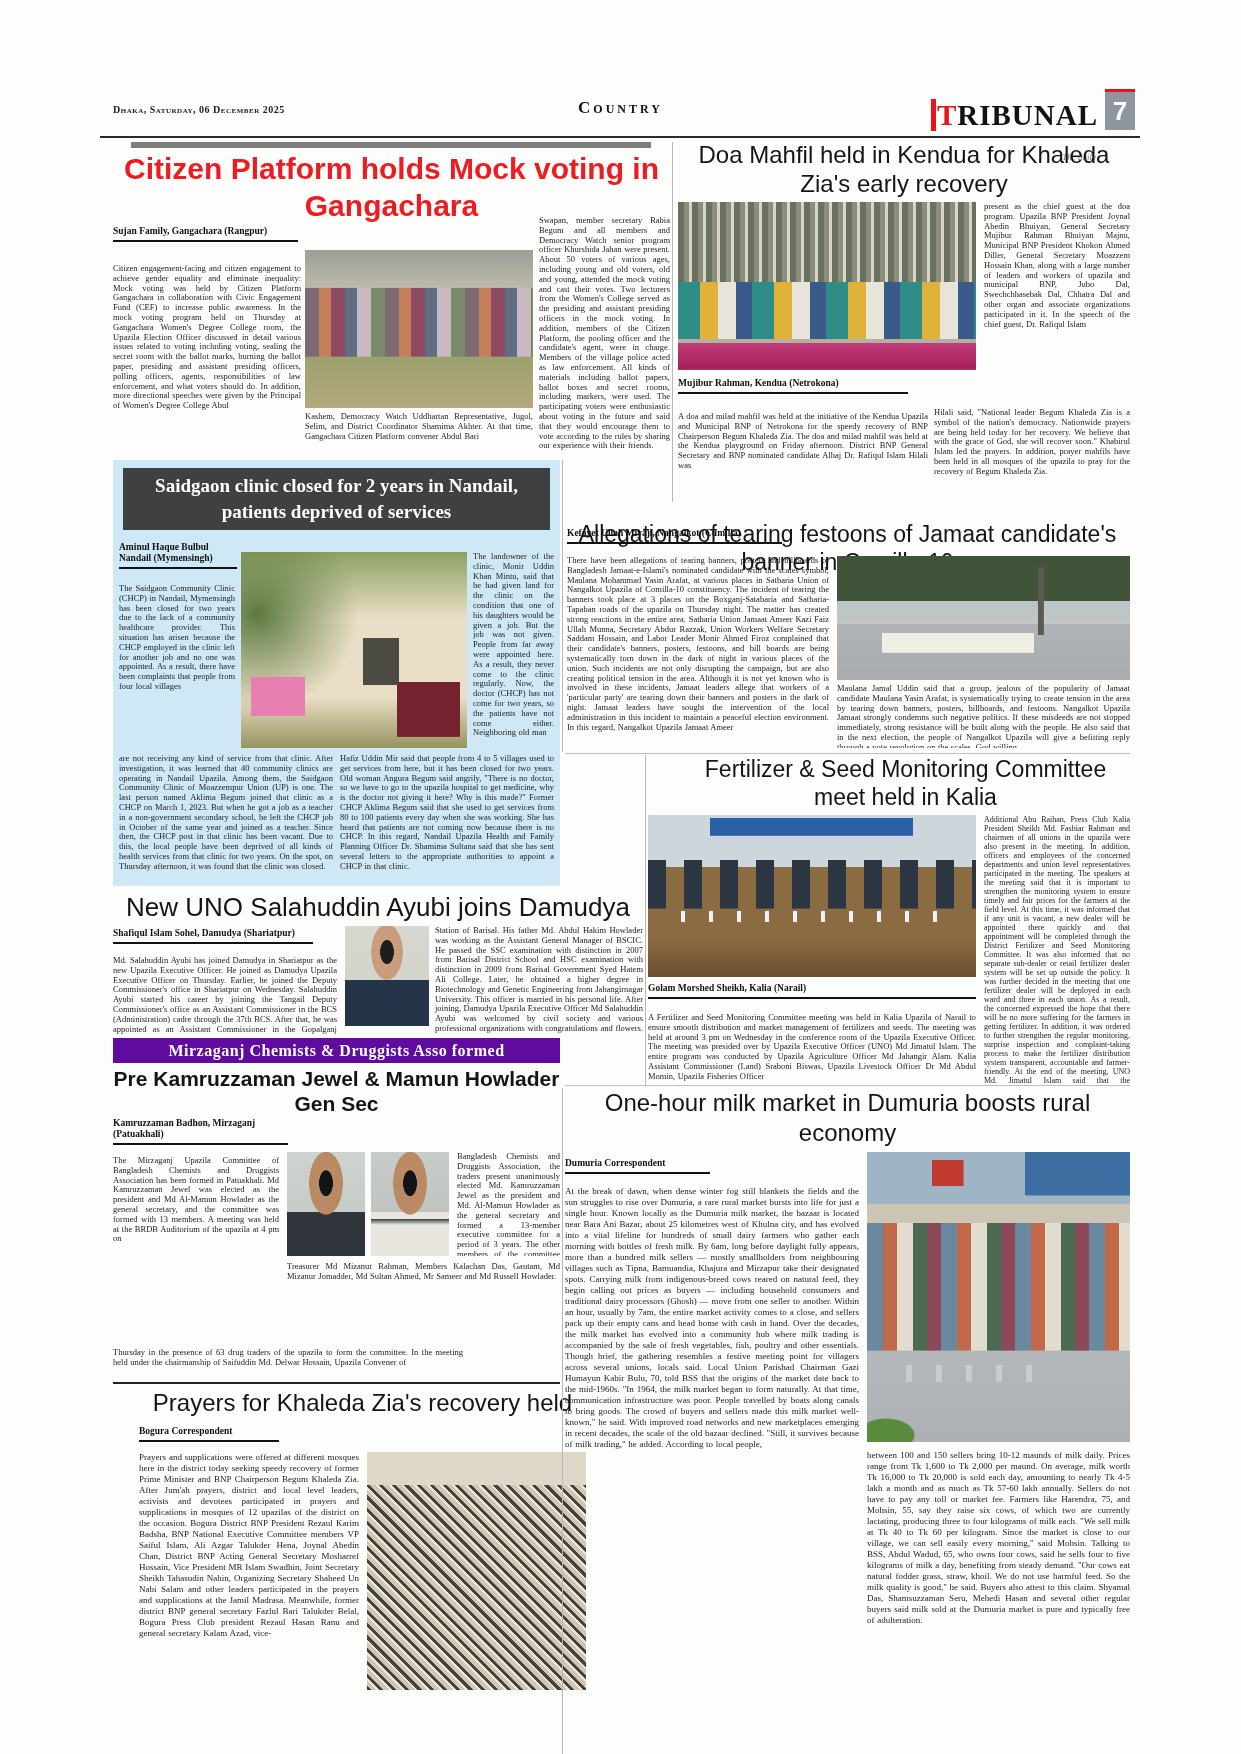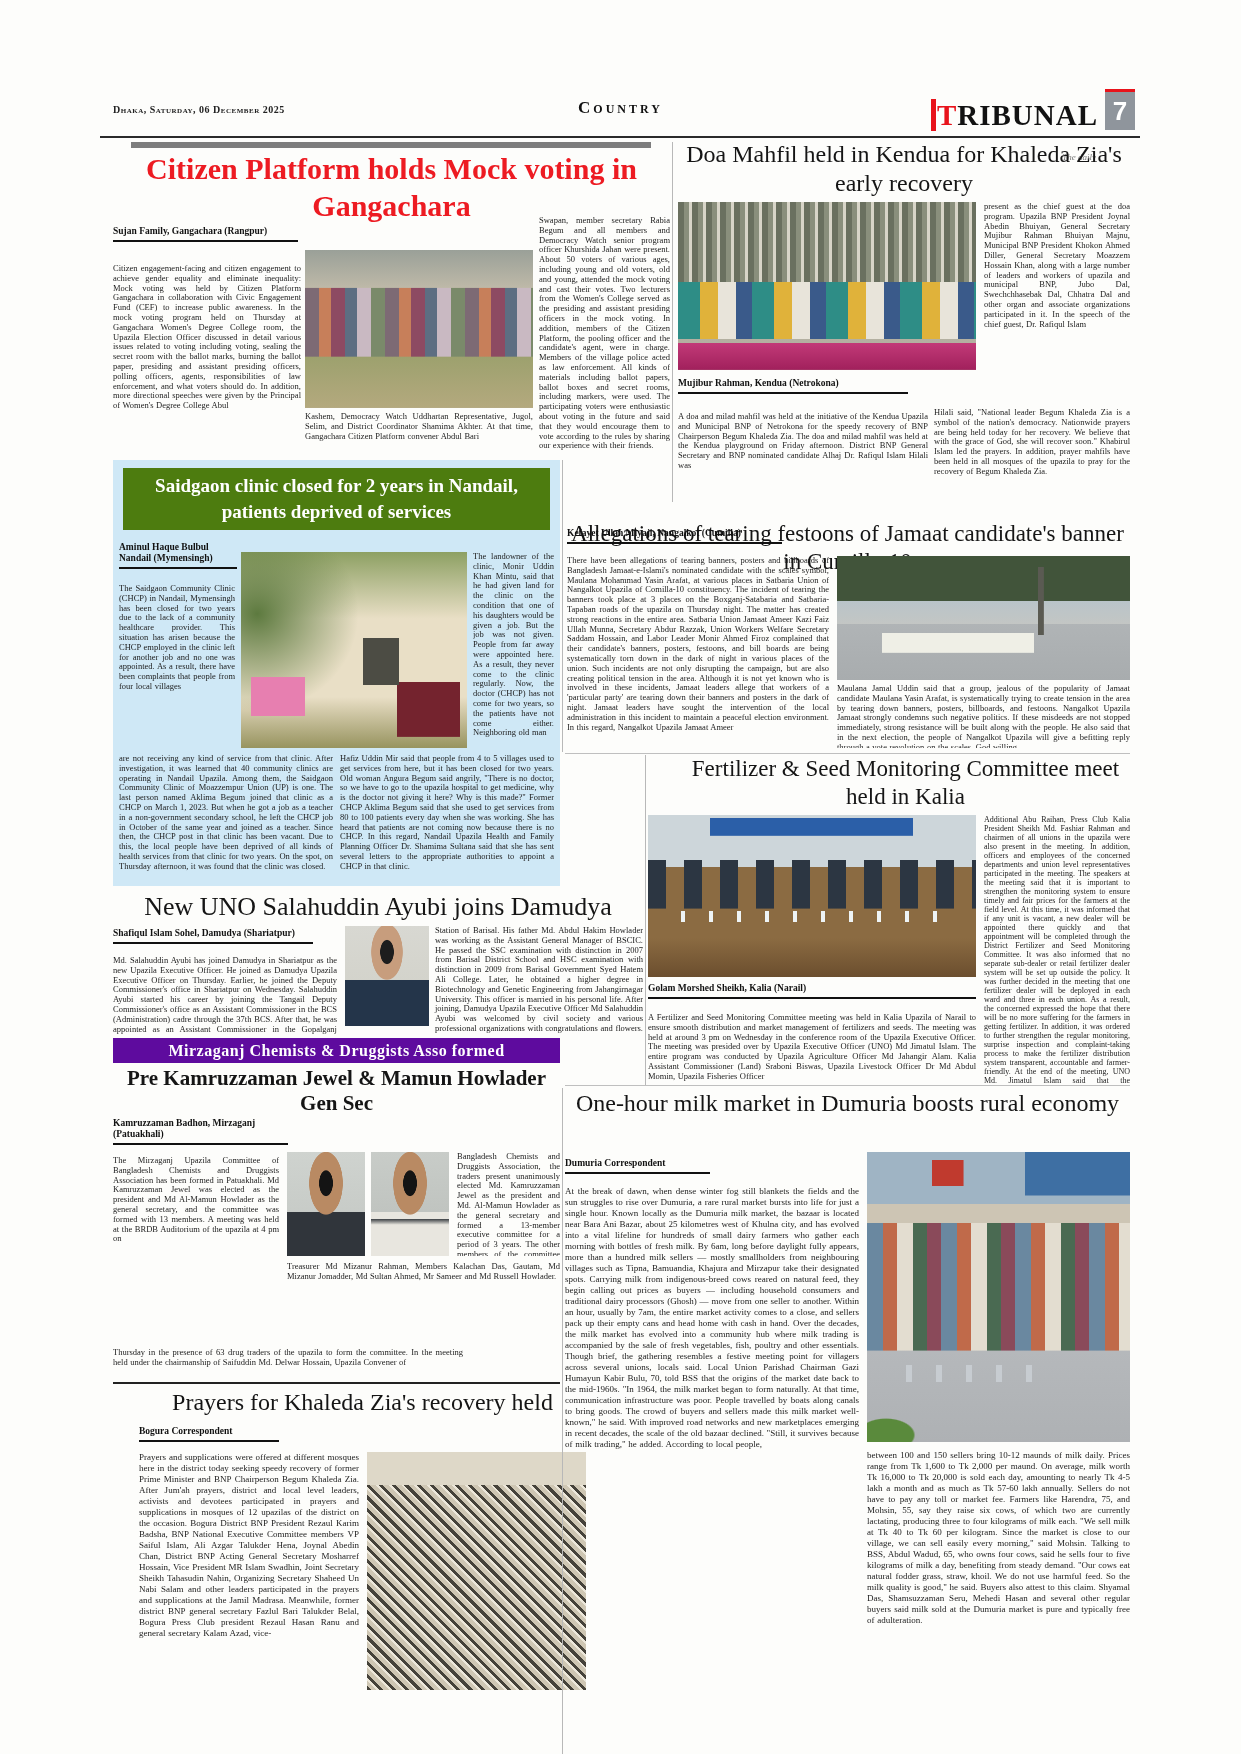--- a/index.html
+++ b/index.html
@@ -11,34 +11,34 @@
   .masthead{position:absolute;right:106px;top:88px;display:flex;align-items:flex-end;}
   .mh-text{position:relative;padding-top:12px;}
   .mh-tagline{position:absolute;right:2px;top:16px;font:italic 9px/10px "Liberation Serif",serif;color:#777;margin-top:48px;}
   .mh-title{font:900 29px/30px "Liberation Serif",serif;letter-spacing:1px;color:#121212;}
   .mh-t{color:#e8131b;border-left:5px solid #e8131b;padding-left:1px;}
   .mh-page{width:30px;height:38px;margin-left:7px;background:#8f959c;color:#fff;font:bold 26px/38px "Liberation Sans",sans-serif;
            text-align:center;border-top:3px solid #e8131b;}
   .hdr-rule{position:absolute;left:100px;top:136px;width:1040px;height:2px;background:#2b2b2b;}
   
   .art{position:absolute;}
-  .hl{position:absolute;left:0;right:0;text-align:center;font-family:Liberation Serif, serif;color:#151515;}
+  .hl{position:absolute;left:0;right:0;text-align:center;font-family:Liberation Sans, sans-serif;color:#151515;}
   .by{position:absolute;font:bold 9.5px/11px "Liberation Serif",serif;color:#111;border-bottom:2px solid #111;padding-bottom:3px;}
   .bt{position:absolute;font:8.5px/9.8px "Liberation Serif",serif;text-align:justify;overflow:hidden;color:#1c1c1c;word-spacing:.4px;}
   .photo{position:absolute;background-repeat:no-repeat;background-color:#b9b4a6;}
   .vr{position:absolute;width:1px;background:#b8b8b8;}
   .hr{position:absolute;height:1px;background:#bfbfbf;}
   .graybar{position:absolute;background:#7d7d7d;}
   
   .a1{left:113px;top:142px;width:557px;height:316px;}
   .a1 .hl{top:8px;font-weight:bold;font-size:30px;line-height:37px;color:#ed1b22;}
   .a2{left:678px;top:140px;width:452px;height:364px;}
   .a2 .hl{top:0;font-size:24px;line-height:29px;}
   .a3{left:113px;top:460px;width:447px;height:426px;background:#cfe8f6;}
-  .band{position:absolute;left:10px;top:8px;width:407px;background:#4d7c0f;color:#fff;text-align:center;
+  .band{position:absolute;left:10px;top:8px;width:407px;background:#404040;color:#fff;text-align:center;
         font:bold 19px/26px "Liberation Serif",serif;padding:5px 10px;}
   .a4{left:565px;top:460px;width:565px;height:292px;}
   .a4 .hl{top:16px;font-size:23px;line-height:28px;margin-top:44px;}
   .a5{left:648px;top:755px;width:482px;height:330px;}
   .a5 .hl{top:0;font-size:23px;line-height:28px;margin-left:33px;}
   .a6{left:113px;top:892px;width:530px;height:142px;}
   .a6 .hl{top:0;font-size:26px;line-height:30px;}
   .floatwrap{position:absolute;left:232px;top:34px;width:298px;height:108px;overflow:hidden;
              font:8.5px/9.8px "Liberation Serif",serif;text-align:justify;}
   .floatwrap .pimg{float:left;width:84px;height:100px;margin:0 6px 2px 0;}

